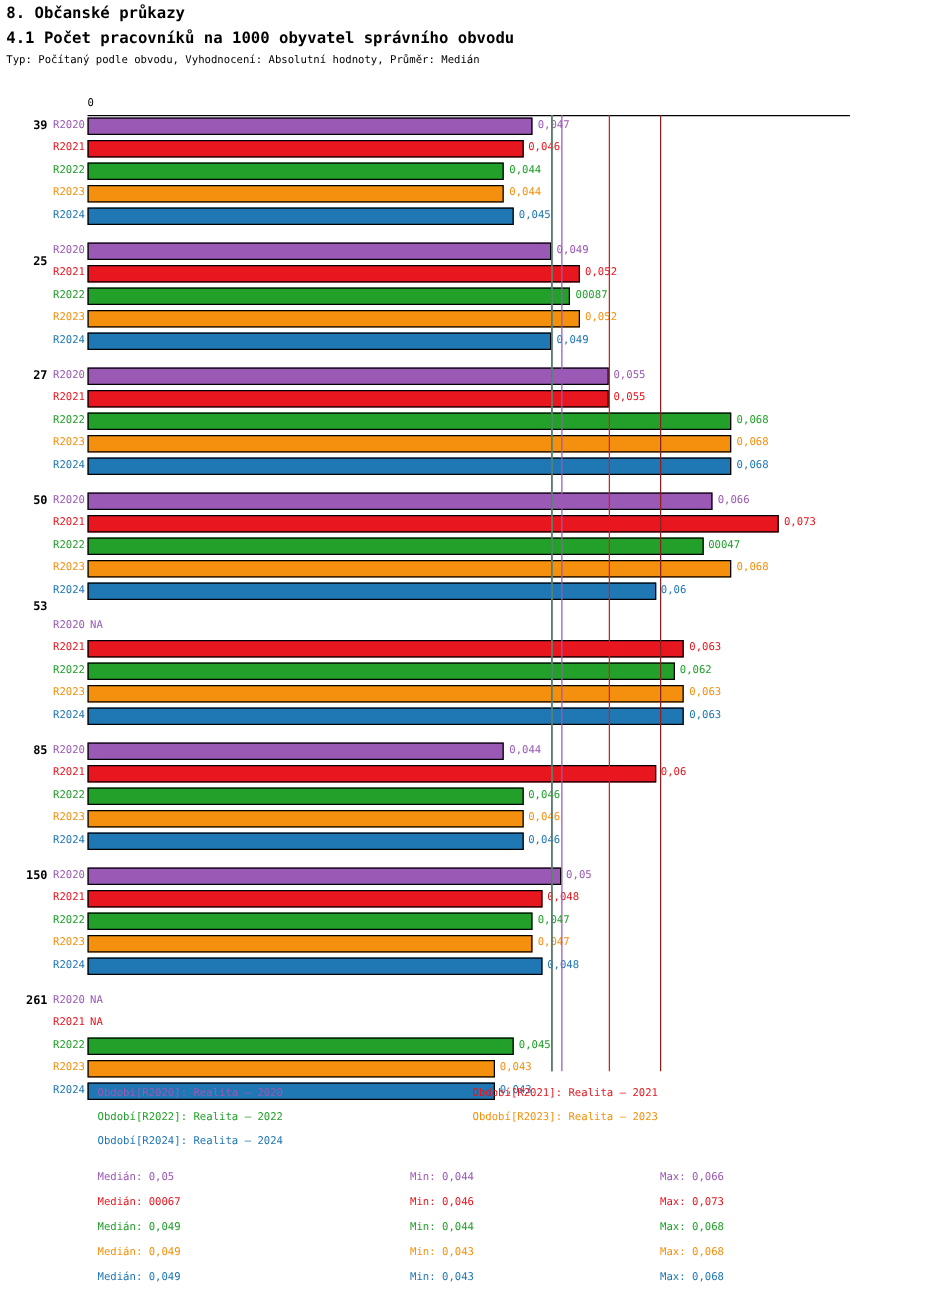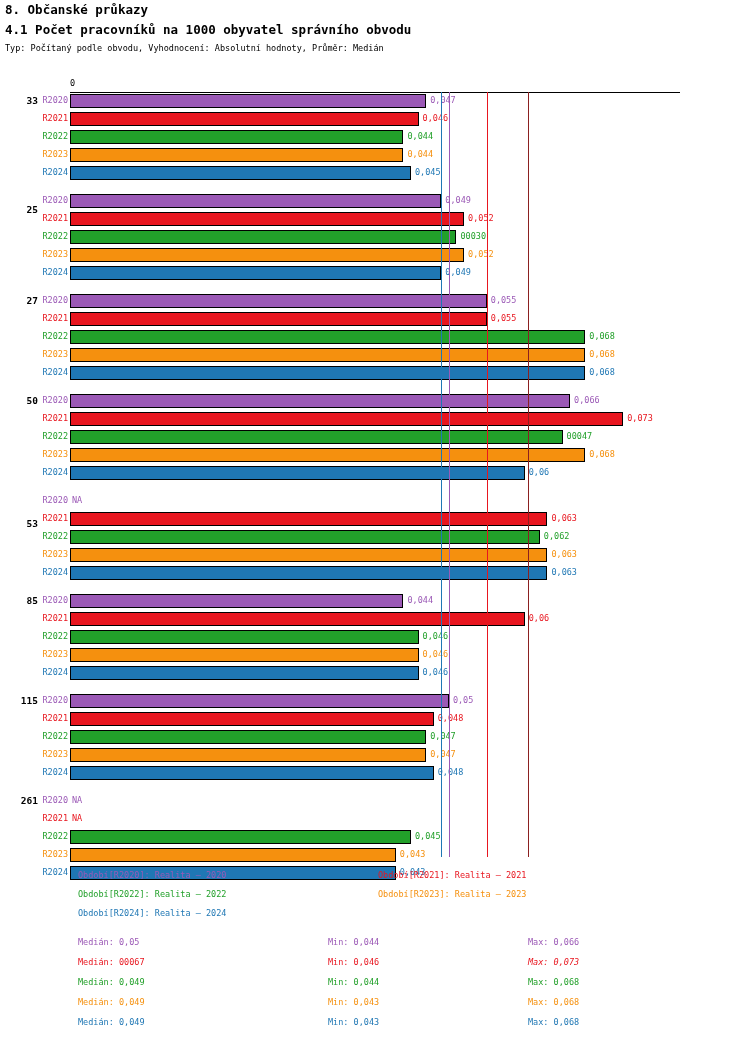--- a/index.html
+++ b/index.html
@@ -71,21 +71,21 @@
 <body>
 
 <div class="title1">8. Občanské průkazy</div>
 <div class="title2">4.1 Počet pracovníků na 1000 obyvatel správního obvodu</div>
 <div class="subtitle">Typ: Počítaný podle obvodu, Vyhodnocení: Absolutní hodnoty, Průměr: Medián</div>
 
 <div class="zero-label">0</div>
 <div class="axis-top"></div>
 
 <div class="plot" id="plot">
-    <div class="grp-label" style="left: -68px; top: 3px;">33</div>
+    <div class="grp-label" style="left: -68px; top: 3px;">39</div>
     <div class="row" style="top: 0px; width: 610px;">
       <div class="ser-label" style="color: rgb(155, 89, 182);">R2020</div>
       <div class="bar" style="width: 356.149px; background: rgb(155, 89, 182);"></div>
       <div class="bar-label" style="left: 360.149px; color: rgb(155, 89, 182);">0,047</div>
     </div>
     <div class="row" style="top: 18px; width: 610px;">
       <div class="ser-label" style="color: rgb(232, 22, 31);">R2021</div>
       <div class="bar" style="width: 348.571px; background: rgb(232, 22, 31);"></div>
       <div class="bar-label" style="left: 352.571px; color: rgb(232, 22, 31);">0,046</div>
     </div>
@@ -111,21 +111,21 @@
       <div class="bar-label" style="left: 375.304px; color: rgb(155, 89, 182);">0,049</div>
     </div>
     <div class="row" style="top: 118px; width: 610px;">
       <div class="ser-label" style="color: rgb(232, 22, 31);">R2021</div>
       <div class="bar" style="width: 394.037px; background: rgb(232, 22, 31);"></div>
       <div class="bar-label" style="left: 398.037px; color: rgb(232, 22, 31);">0,052</div>
     </div>
     <div class="row" style="top: 136px; width: 610px;">
       <div class="ser-label" style="color: rgb(34, 160, 42);">R2022</div>
       <div class="bar" style="width: 386.46px; background: rgb(34, 160, 42);"></div>
-      <div class="bar-label" style="left: 390.46px; color: rgb(34, 160, 42);">00030</div>
+      <div class="bar-label" style="left: 390.46px; color: rgb(34, 160, 42);">00087</div>
     </div>
     <div class="row" style="top: 154px; width: 610px;">
       <div class="ser-label" style="color: rgb(245, 144, 14);">R2023</div>
       <div class="bar" style="width: 394.037px; background: rgb(245, 144, 14);"></div>
       <div class="bar-label" style="left: 398.037px; color: rgb(245, 144, 14);">0,052</div>
     </div>
     <div class="row" style="top: 172px; width: 610px;">
       <div class="ser-label" style="color: rgb(31, 119, 180);">R2024</div>
       <div class="bar" style="width: 371.304px; background: rgb(31, 119, 180);"></div>
       <div class="bar-label" style="left: 375.304px; color: rgb(31, 119, 180);">0,049</div>
@@ -175,21 +175,21 @@
     <div class="row" style="top: 354px; width: 610px;">
       <div class="ser-label" style="color: rgb(245, 144, 14);">R2023</div>
       <div class="bar" style="width: 515.28px; background: rgb(245, 144, 14);"></div>
       <div class="bar-label" style="left: 519.28px; color: rgb(245, 144, 14);">0,068</div>
     </div>
     <div class="row" style="top: 372px; width: 610px;">
       <div class="ser-label" style="color: rgb(31, 119, 180);">R2024</div>
       <div class="bar" style="width: 454.658px; background: rgb(31, 119, 180);"></div>
       <div class="bar-label" style="left: 458.658px; color: rgb(31, 119, 180);">0,06</div>
     </div>
-    <div class="grp-label" style="left: -68px; top: 426px;">53</div>
+    <div class="grp-label" style="left: -68px; top: 388px;">53</div>
     <div class="row" style="top: 400px; width: 610px;">
       <div class="ser-label" style="color: rgb(155, 89, 182);">R2020</div>
       <div class="na-label" style="color: rgb(155, 89, 182);">NA</div>
     </div>
     <div class="row" style="top: 418px; width: 610px;">
       <div class="ser-label" style="color: rgb(232, 22, 31);">R2021</div>
       <div class="bar" style="width: 477.391px; background: rgb(232, 22, 31);"></div>
       <div class="bar-label" style="left: 481.391px; color: rgb(232, 22, 31);">0,063</div>
     </div>
     <div class="row" style="top: 436px; width: 610px;">
@@ -226,21 +226,21 @@
     <div class="row" style="top: 554px; width: 610px;">
       <div class="ser-label" style="color: rgb(245, 144, 14);">R2023</div>
       <div class="bar" style="width: 348.571px; background: rgb(245, 144, 14);"></div>
       <div class="bar-label" style="left: 352.571px; color: rgb(245, 144, 14);">0,046</div>
     </div>
     <div class="row" style="top: 572px; width: 610px;">
       <div class="ser-label" style="color: rgb(31, 119, 180);">R2024</div>
       <div class="bar" style="width: 348.571px; background: rgb(31, 119, 180);"></div>
       <div class="bar-label" style="left: 352.571px; color: rgb(31, 119, 180);">0,046</div>
     </div>
-    <div class="grp-label" style="left: -68px; top: 603px;">115</div>
+    <div class="grp-label" style="left: -68px; top: 603px;">150</div>
     <div class="row" style="top: 600px; width: 610px;">
       <div class="ser-label" style="color: rgb(155, 89, 182);">R2020</div>
       <div class="bar" style="width: 378.882px; background: rgb(155, 89, 182);"></div>
       <div class="bar-label" style="left: 382.882px; color: rgb(155, 89, 182);">0,05</div>
     </div>
     <div class="row" style="top: 618px; width: 610px;">
       <div class="ser-label" style="color: rgb(232, 22, 31);">R2021</div>
       <div class="bar" style="width: 363.727px; background: rgb(232, 22, 31);"></div>
       <div class="bar-label" style="left: 367.727px; color: rgb(232, 22, 31);">0,048</div>
     </div>
@@ -295,21 +295,21 @@
     <div class="legend-item" style="color: rgb(155, 89, 182); left: 78px; top: 0px;">Období[R2020]: Realita – 2020</div>
     <div class="legend-item" style="color: rgb(232, 22, 31); left: 378px; top: 0px;">Období[R2021]: Realita – 2021</div>
     <div class="legend-item" style="color: rgb(34, 160, 42); left: 78px; top: 19px;">Období[R2022]: Realita – 2022</div>
     <div class="legend-item" style="color: rgb(245, 144, 14); left: 378px; top: 19px;">Období[R2023]: Realita – 2023</div>
     <div class="legend-item" style="color: rgb(31, 119, 180); left: 78px; top: 38px;">Období[R2024]: Realita – 2024</div>
     <div class="stat" style="color: rgb(155, 89, 182); left: 78px; top: 67px;">Medián: 0,05</div>
     <div class="stat" style="color: rgb(155, 89, 182); left: 328px; top: 67px;">Min: 0,044</div>
     <div class="stat" style="color: rgb(155, 89, 182); left: 528px; top: 67px;">Max: 0,066</div>
     <div class="stat" style="color: rgb(232, 22, 31); left: 78px; top: 87px;">Medián: 00067</div>
     <div class="stat" style="color: rgb(232, 22, 31); left: 328px; top: 87px;">Min: 0,046</div>
-    <div class="stat" style="color: rgb(232, 22, 31); left: 528px; top: 87px; font-style: italic;">Max: 0,073</div>
+    <div class="stat" style="color: rgb(232, 22, 31); left: 528px; top: 87px;">Max: 0,073</div>
     <div class="stat" style="color: rgb(34, 160, 42); left: 78px; top: 107px;">Medián: 0,049</div>
     <div class="stat" style="color: rgb(34, 160, 42); left: 328px; top: 107px;">Min: 0,044</div>
     <div class="stat" style="color: rgb(34, 160, 42); left: 528px; top: 107px;">Max: 0,068</div>
     <div class="stat" style="color: rgb(245, 144, 14); left: 78px; top: 127px;">Medián: 0,049</div>
     <div class="stat" style="color: rgb(245, 144, 14); left: 328px; top: 127px;">Min: 0,043</div>
     <div class="stat" style="color: rgb(245, 144, 14); left: 528px; top: 127px;">Max: 0,068</div>
     <div class="stat" style="color: rgb(31, 119, 180); left: 78px; top: 147px;">Medián: 0,049</div>
     <div class="stat" style="color: rgb(31, 119, 180); left: 328px; top: 147px;">Min: 0,043</div>
     <div class="stat" style="color: rgb(31, 119, 180); left: 528px; top: 147px;">Max: 0,068</div>
   </div>

